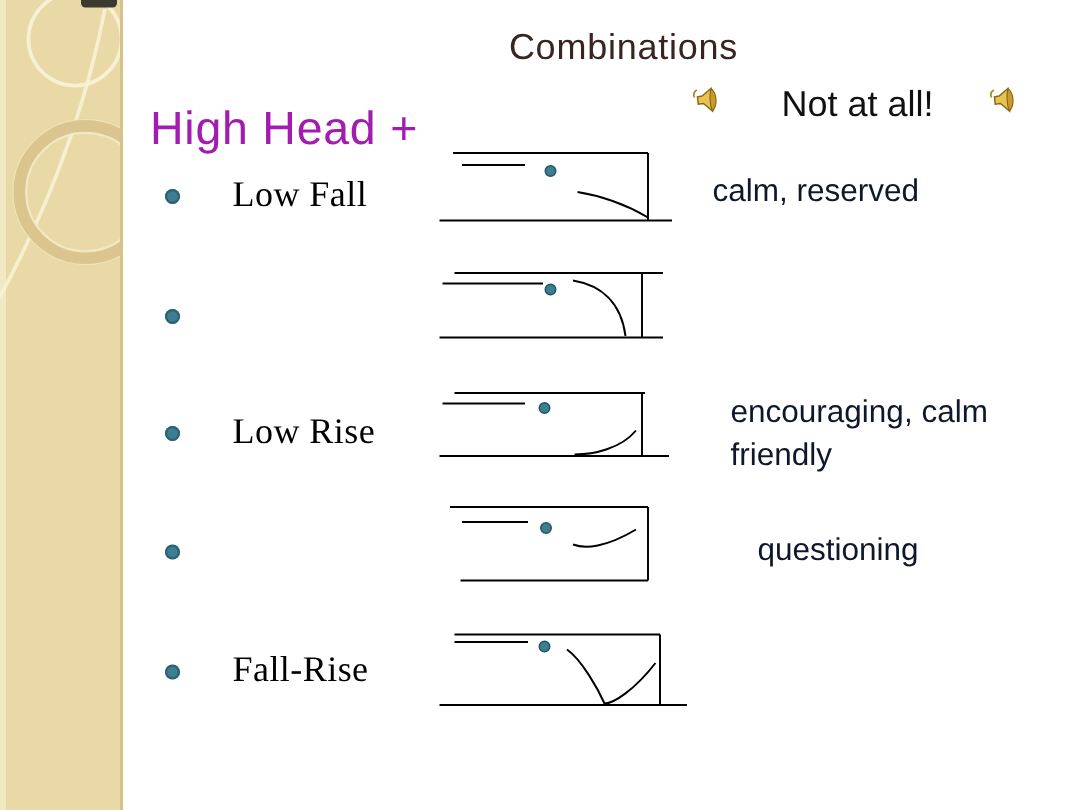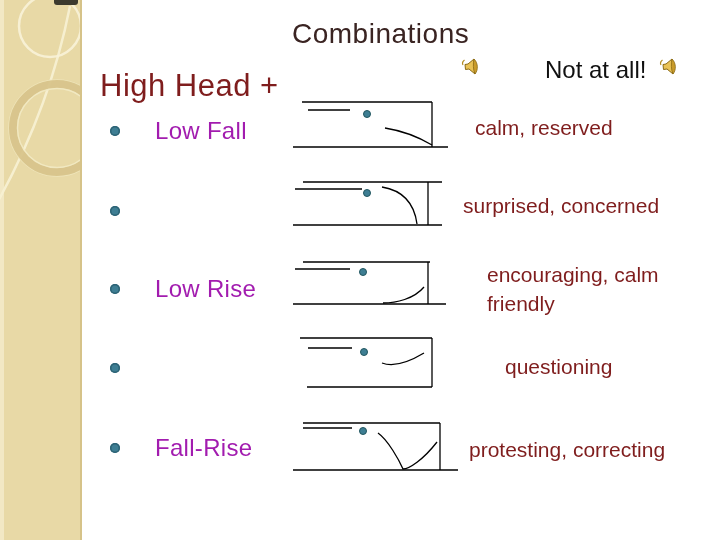--- a/index.html
+++ b/index.html
@@ -9,32 +9,32 @@
   }
   
   .sidebar{position:absolute;left:0;top:0;width:80px;height:540px;background:#e8d9a6;
     border-right:2px solid #d6c389;}
   .sidebar .edge-highlight{position:absolute;left:0;top:0;width:4px;height:540px;
     background:#f2e8c4;}
   .sidebar svg{position:absolute;left:0;top:0;}
   .top-smudge{position:absolute;left:54px;top:0;width:24px;height:5px;background:#3c3a2e;
     border-radius:0 0 3px 3px;}
   
-  .title{position:absolute;left:292px;top:18px;width:200px;text-align:left;
-    font-size:28px;letter-spacing:.5px;color:#3a2422;}
-  .heading{position:absolute;left:100px;top:68px;font-size:31px;letter-spacing:.5px;color:#7f1d1d;}
-  .example{position:absolute;left:545px;top:56px;font-size:24px;color:#101010;}
+  .title{position:absolute;left:292px;top:18px;width:200px;text-align:right;
+    font-size:24px;letter-spacing:.5px;color:#3a2422;}
+  .heading{position:absolute;left:100px;top:68px;font-size:31px;letter-spacing:.5px;color:#a21caf;}
+  .example{position:absolute;left:521px;top:56px;font-size:24px;color:#101010;}
   .speaker{position:absolute;width:20px;height:21px;cursor:pointer;}
   .speaker.left{left:461px;top:56px;}
   .speaker.right{left:659px;top:56px;}
   
   .bullet{position:absolute;left:110px;width:10px;height:10px;border-radius:50%;
     background:#3e7e93;box-shadow:inset 0 0 0 1.5px #2d6375;}
-  .tone{position:absolute;left:155px;font-size:24px;letter-spacing:.3px;color:#a21caf;white-space:nowrap;}
-  .meaning{position:absolute;font-size:21px;color:#7f1d1d;line-height:29px;}
+  .tone{position:absolute;left:155px;font-size:24px;letter-spacing:.3px;color:#000000;white-space:nowrap;font-family:Liberation Serif, serif;}
+  .meaning{position:absolute;font-size:21px;color:#0f172a;line-height:29px;}
   .b0{top:126px}.b1{top:206px}.b2{top:284px}.b3{top:363px}.b4{top:443px}
   .t0{top:117px}.t1{top:197px}.t2{top:275px}.t3{top:354px}.t4{top:434px}
   .m0{left:475px;top:113px;width:230px}
   .m1{left:463px;top:191px;width:250px}
   .m2{left:487px;top:260px;width:205px}
   .m3{left:505px;top:352px;width:220px}
   .m4{left:469px;top:435px;width:240px}
   
   .diagram{position:absolute;left:288px;width:172px;height:56px;}
   .d0{top:98px}.d1{top:179px}.d2{top:259px}.d3{top:335px}.d4{top:420px}
@@ -98,21 +98,20 @@
       <g stroke="#000" stroke-width="1.3" fill="none">
         <line x1="15" y1="3" x2="154" y2="3"></line>
         <line x1="5" y1="46" x2="154" y2="46"></line>
         <line x1="140" y1="3" x2="140" y2="46"></line>
         <line x1="7" y1="10" x2="74" y2="10"></line>
         <path d="M94,8 C112,11 126,22 129,45"></path>
       </g>
       <circle cx="79" cy="14" r="3.5" fill="#3e7e93" stroke="#21565f" stroke-width="1"></circle>
     </svg>
   </div>
-  <div class="meaning m1">surprised, concerned</div>
 
   <span class="bullet b2"></span>
   <div class="tone t2">Low Rise</div>
   <div class="diagram d2">
     <svg width="172" height="56" viewBox="0 0 172 56">
       <g stroke="#000" stroke-width="1.3" fill="none">
         <line x1="15" y1="3" x2="142" y2="3"></line>
         <line x1="5" y1="45" x2="158" y2="45"></line>
         <line x1="140" y1="3" x2="140" y2="45"></line>
         <line x1="7" y1="10" x2="62" y2="10"></line>
@@ -145,15 +144,14 @@
       <g stroke="#000" stroke-width="1.3" fill="none">
         <line x1="15" y1="3" x2="152" y2="3"></line>
         <line x1="5" y1="50" x2="170" y2="50"></line>
         <line x1="152" y1="3" x2="152" y2="50"></line>
         <line x1="15" y1="8" x2="64" y2="8"></line>
         <path d="M90,13 C100,20 111,40 115,49 C121,49 135,40 149,22"></path>
       </g>
       <circle cx="75" cy="11" r="3.5" fill="#3e7e93" stroke="#21565f" stroke-width="1"></circle>
     </svg>
   </div>
-  <div class="meaning m4">protesting, correcting</div>
 
 </div>
 
 </body></html>

